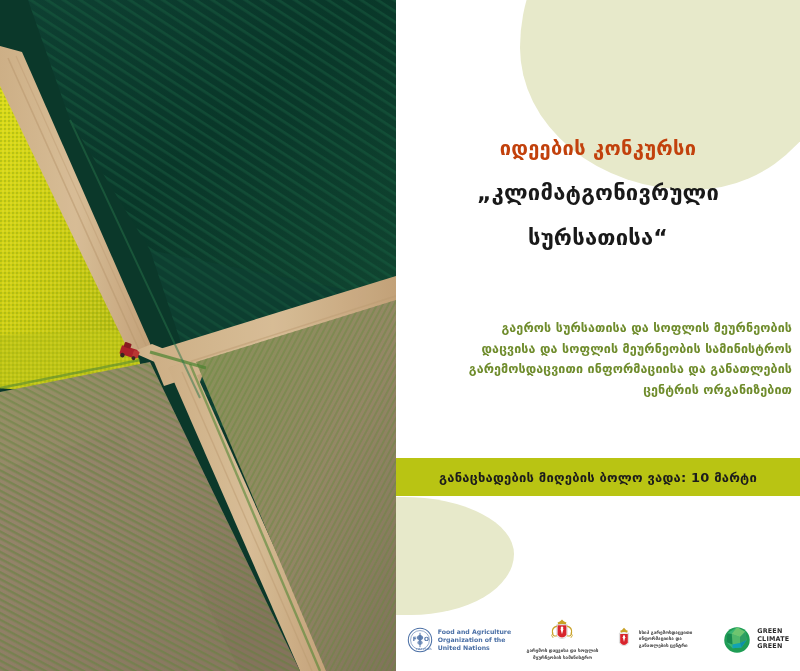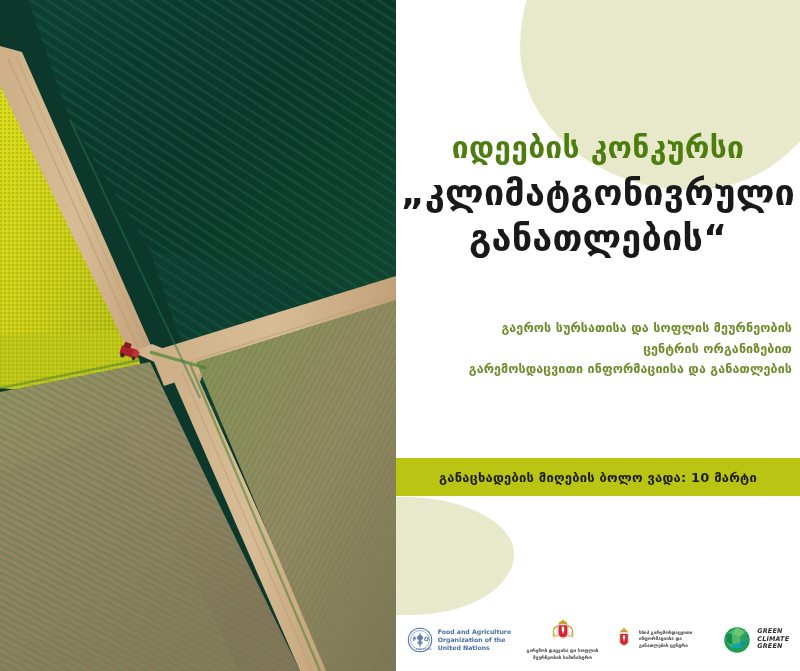--- a/index.html
+++ b/index.html
@@ -26,25 +26,25 @@
   .blob-bottom {
     position:absolute; left:-120px; top:497px;
     width:238px; height:118px; background:#e7e9ca;
     border-radius:0 56% 52% 0 / 0 58% 62% 0;
   }
 
   .content { position:absolute; left:0; top:0; width:404px; height:671px; }
 
   .title-block { position:absolute; left:0; top:127px; width:404px; text-align:center; }
   .title-line1 {
-    color:#4d7c0f; font-size:30px; font-weight:bold; letter-spacing:.3px;
+    color:#c2410c; font-size:20px; font-weight:bold; letter-spacing:.3px;
     line-height:42px;
   }
   .title-line2 {
-    color:#191919; font-size:36px; font-weight:bold; letter-spacing:.2px;
+    color:#191919; font-size:22px; font-weight:bold; letter-spacing:.2px;
     line-height:43px; margin-top:2px;
   }
 
   .body-block {
     position:absolute; left:8px; top:318px; width:388px; text-align:right;
     color:#6f8c2c; font-size:12.5px; font-weight:bold; line-height:20.5px;
     letter-spacing:.1px;
   }
 
   .deadline-banner {
@@ -59,21 +59,21 @@
   .logos {
     position:absolute; left:0; top:608px; width:404px; height:63px;
     display:flex; align-items:center; justify-content:space-around; padding:0 8px;
   }
   .logo { display:flex; align-items:center; gap:5px; }
   .logo-col { display:flex; flex-direction:column; align-items:center; gap:2px; }
 
   .fao-txt { color:#4a6fa5; font-size:6.2px; font-weight:bold; line-height:8px; text-align:left; }
   .gov-txt { color:#3a3a3a; font-size:4.6px; font-weight:bold; line-height:6.2px; text-align:center; width:92px; }
   .env-txt { color:#3a3a3a; font-size:4.6px; font-weight:bold; line-height:6.2px; text-align:left; width:78px; }
-  .gcf-txt { color:#2c2c2c; font-size:6.4px; font-weight:bold; line-height:7.6px; letter-spacing:.2px;font-style:italic; }
+  .gcf-txt { color:#2c2c2c; font-size:6.4px; font-weight:bold; line-height:7.6px; letter-spacing:.2px; }
 </style>
 </head>
 <body>
 
 <div class="poster">
 
   <div class="photo">
     <svg viewBox="0 0 396 671" preserveAspectRatio="none">
       <defs>
         <linearGradient id="darkfield" x1="0" y1="0" x2="1" y2="1">
@@ -171,27 +171,28 @@
 
   <div class="panel">
     <div class="blob-top"></div>
     <div class="blob-bottom"></div>
 
     <div class="content">
 
       <div class="title-block">
         <div class="title-line1">იდეების კონკურსი</div>
         <div class="title-line2">„კლიმატგონივრული</div>
-        <div class="title-line2">განათლების“</div>
+        <div class="title-line2">სურსათისა“</div>
       </div>
 
       <div class="body-block">
         <div>გაეროს სურსათისა და სოფლის მეურნეობის</div>
+        <div>დაცვისა და სოფლის მეურნეობის სამინისტროს</div>
+        <div>გარემოსდაცვითი ინფორმაციისა და განათლების</div>
         <div>ცენტრის ორგანიზებით</div>
-        <div>გარემოსდაცვითი ინფორმაციისა და განათლების</div>
       </div>
 
       <div class="deadline-banner">
         <span class="deadline-text">განაცხადების მიღების ბოლო ვადა: 10 მარტი</span>
       </div>
 
       <div class="logos">
 
         <div class="logo">
           <svg width="26" height="26" viewBox="0 0 40 40">

